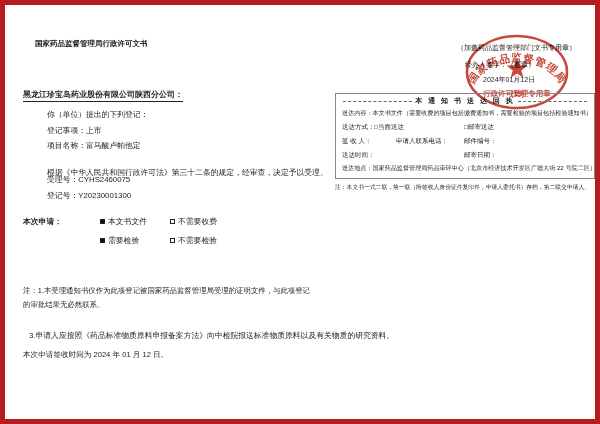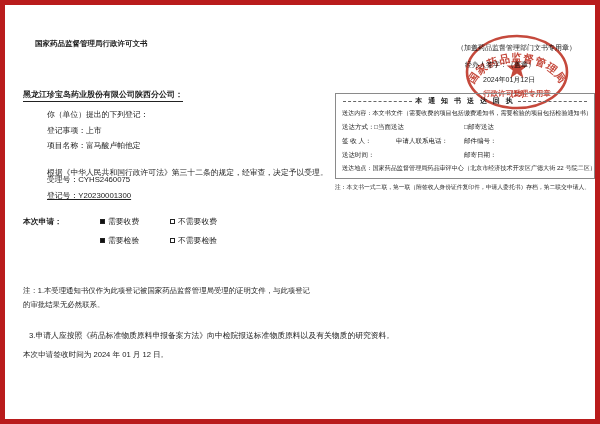--- a/index.html
+++ b/index.html
@@ -11,21 +11,21 @@
   .abs{position:absolute;white-space:nowrap;}
   .doc-header{left:30px;top:34px;font-size:7.5px;font-weight:bold;}
   .doc-title{left:0;top:58px;width:312px;text-align:center;font-size:12.5px;font-weight:bold;letter-spacing:3px;}
   .recipient{left:18px;top:84px;font-size:8px;font-weight:bold;border-bottom:1px solid #222;padding-bottom:1px;}
   .bodyline{font-size:7.8px;color:#222;}
   .l-intro{left:42px;top:104px;}
   .l-reg{left:42px;top:120px;}
   .l-project{left:42px;top:135px;}
   .l-basis{left:42px;top:152px;margin-top:10px;}
   .l-acc{left:42px;top:169px;}
-  .l-regno{left:42px;top:185px;text-decoration:underline;}
+  .l-regno{left:42px;top:185px;}
   .l-app{left:18px;top:211px;font-weight:bold;}
   .optrow{font-size:7.8px;}
   .optrow .grp{position:absolute;top:0;display:flex;align-items:center;gap:3px;}
   .row1{left:0;top:211px;width:312px;height:10px;}
   .row2{left:0;top:230px;width:312px;height:10px;}
   .g1{left:95px;} .g2{left:165px;}
   .cb{width:5px;height:5px;border:1px solid #222;display:inline-block;box-sizing:border-box;}
   .cb.filled{background:#111;}
   .para{font-size:7.4px;line-height:14px;white-space:normal;color:#222;}
   .l-limit{left:18px;top:248px;width:294px;text-indent:10px;}
@@ -65,21 +65,21 @@
   <div class="abs bodyline l-reg">登记事项：上市</div>
   <div class="abs bodyline l-project">项目名称：富马酸卢帕他定</div>
   <div class="abs bodyline l-basis">根据《中华人民共和国行政许可法》第三十二条的规定，经审查，决定予以受理。</div>
   <div class="abs bodyline l-acc">受理号：CYHS2460075</div>
   <div class="abs bodyline l-regno">登记号：Y20230001300</div>
 
   <div class="abs bodyline l-app">本次申请：</div>
   <div class="abs optrow row1">
     <span class="grp g1">
       <span class="cb filled"></span>
-      <span>需要收费</span>
+      <span>本文书文件</span>
     </span>
     <span class="grp g2">
       <span class="cb"></span>
       <span>不需要收费</span>
     </span>
   </div>
   <div class="abs optrow row2">
     <span class="grp g1">
       <span class="cb filled"></span>
       <span>需要检验</span>

